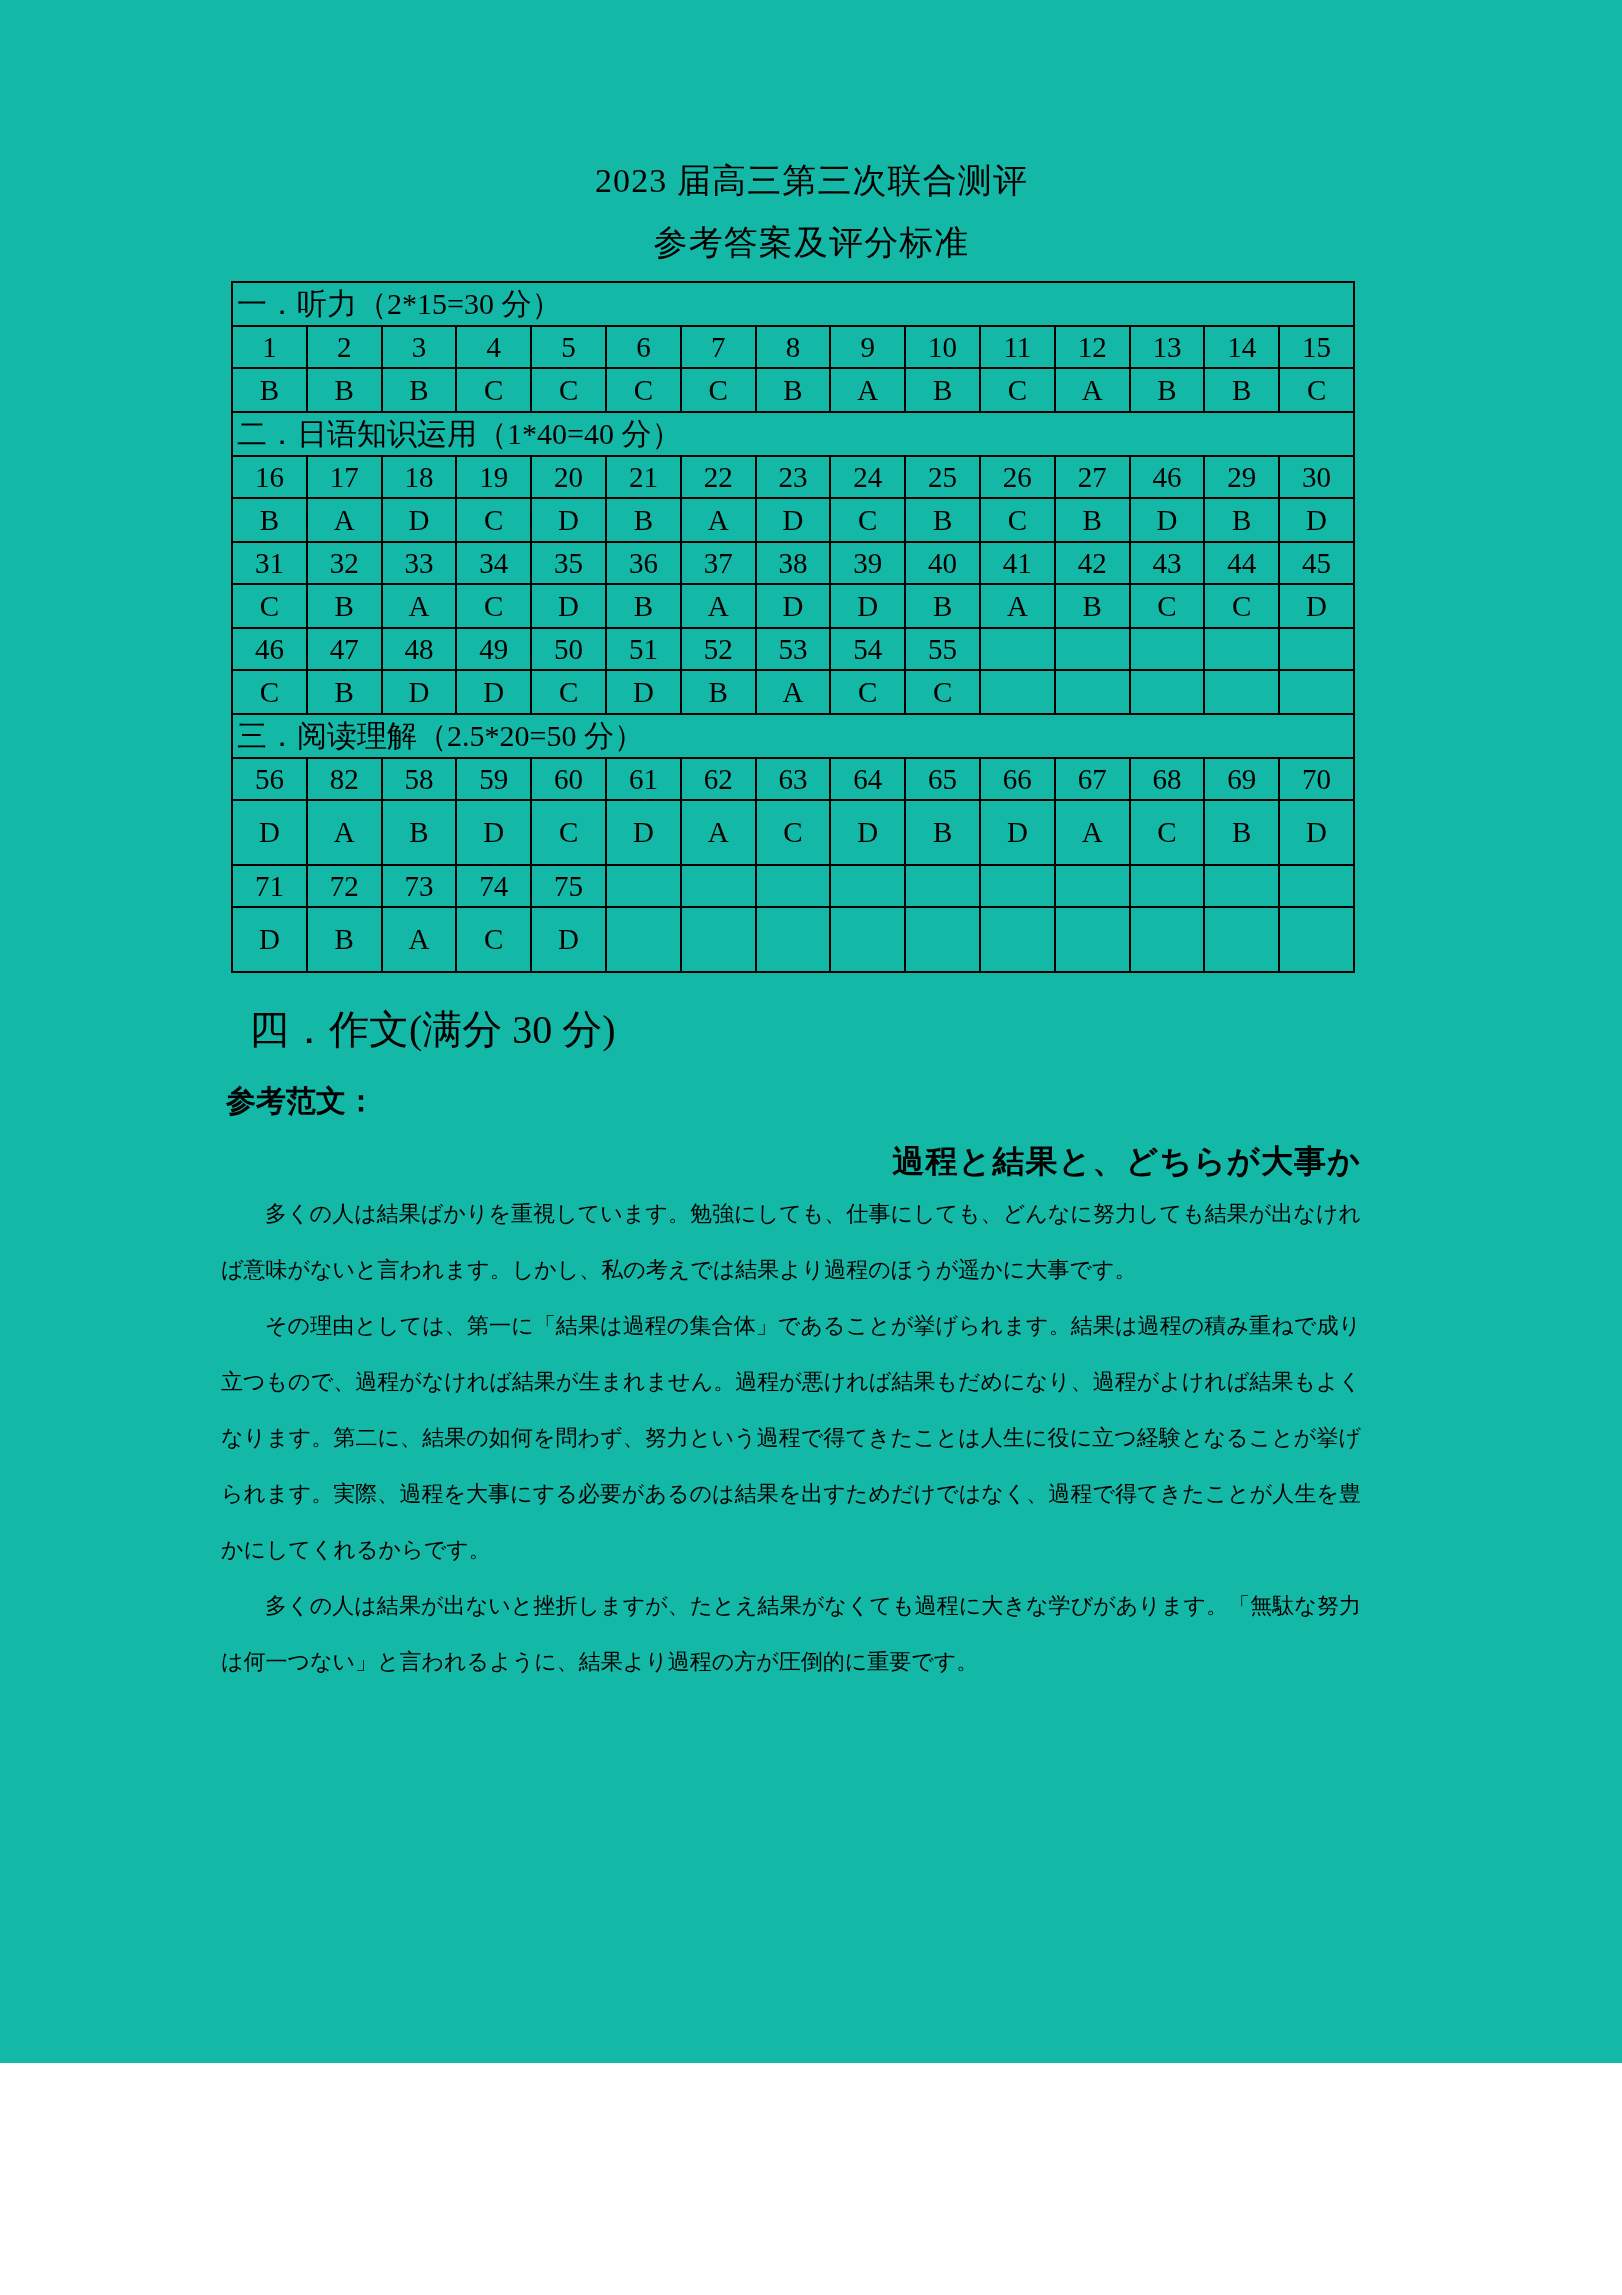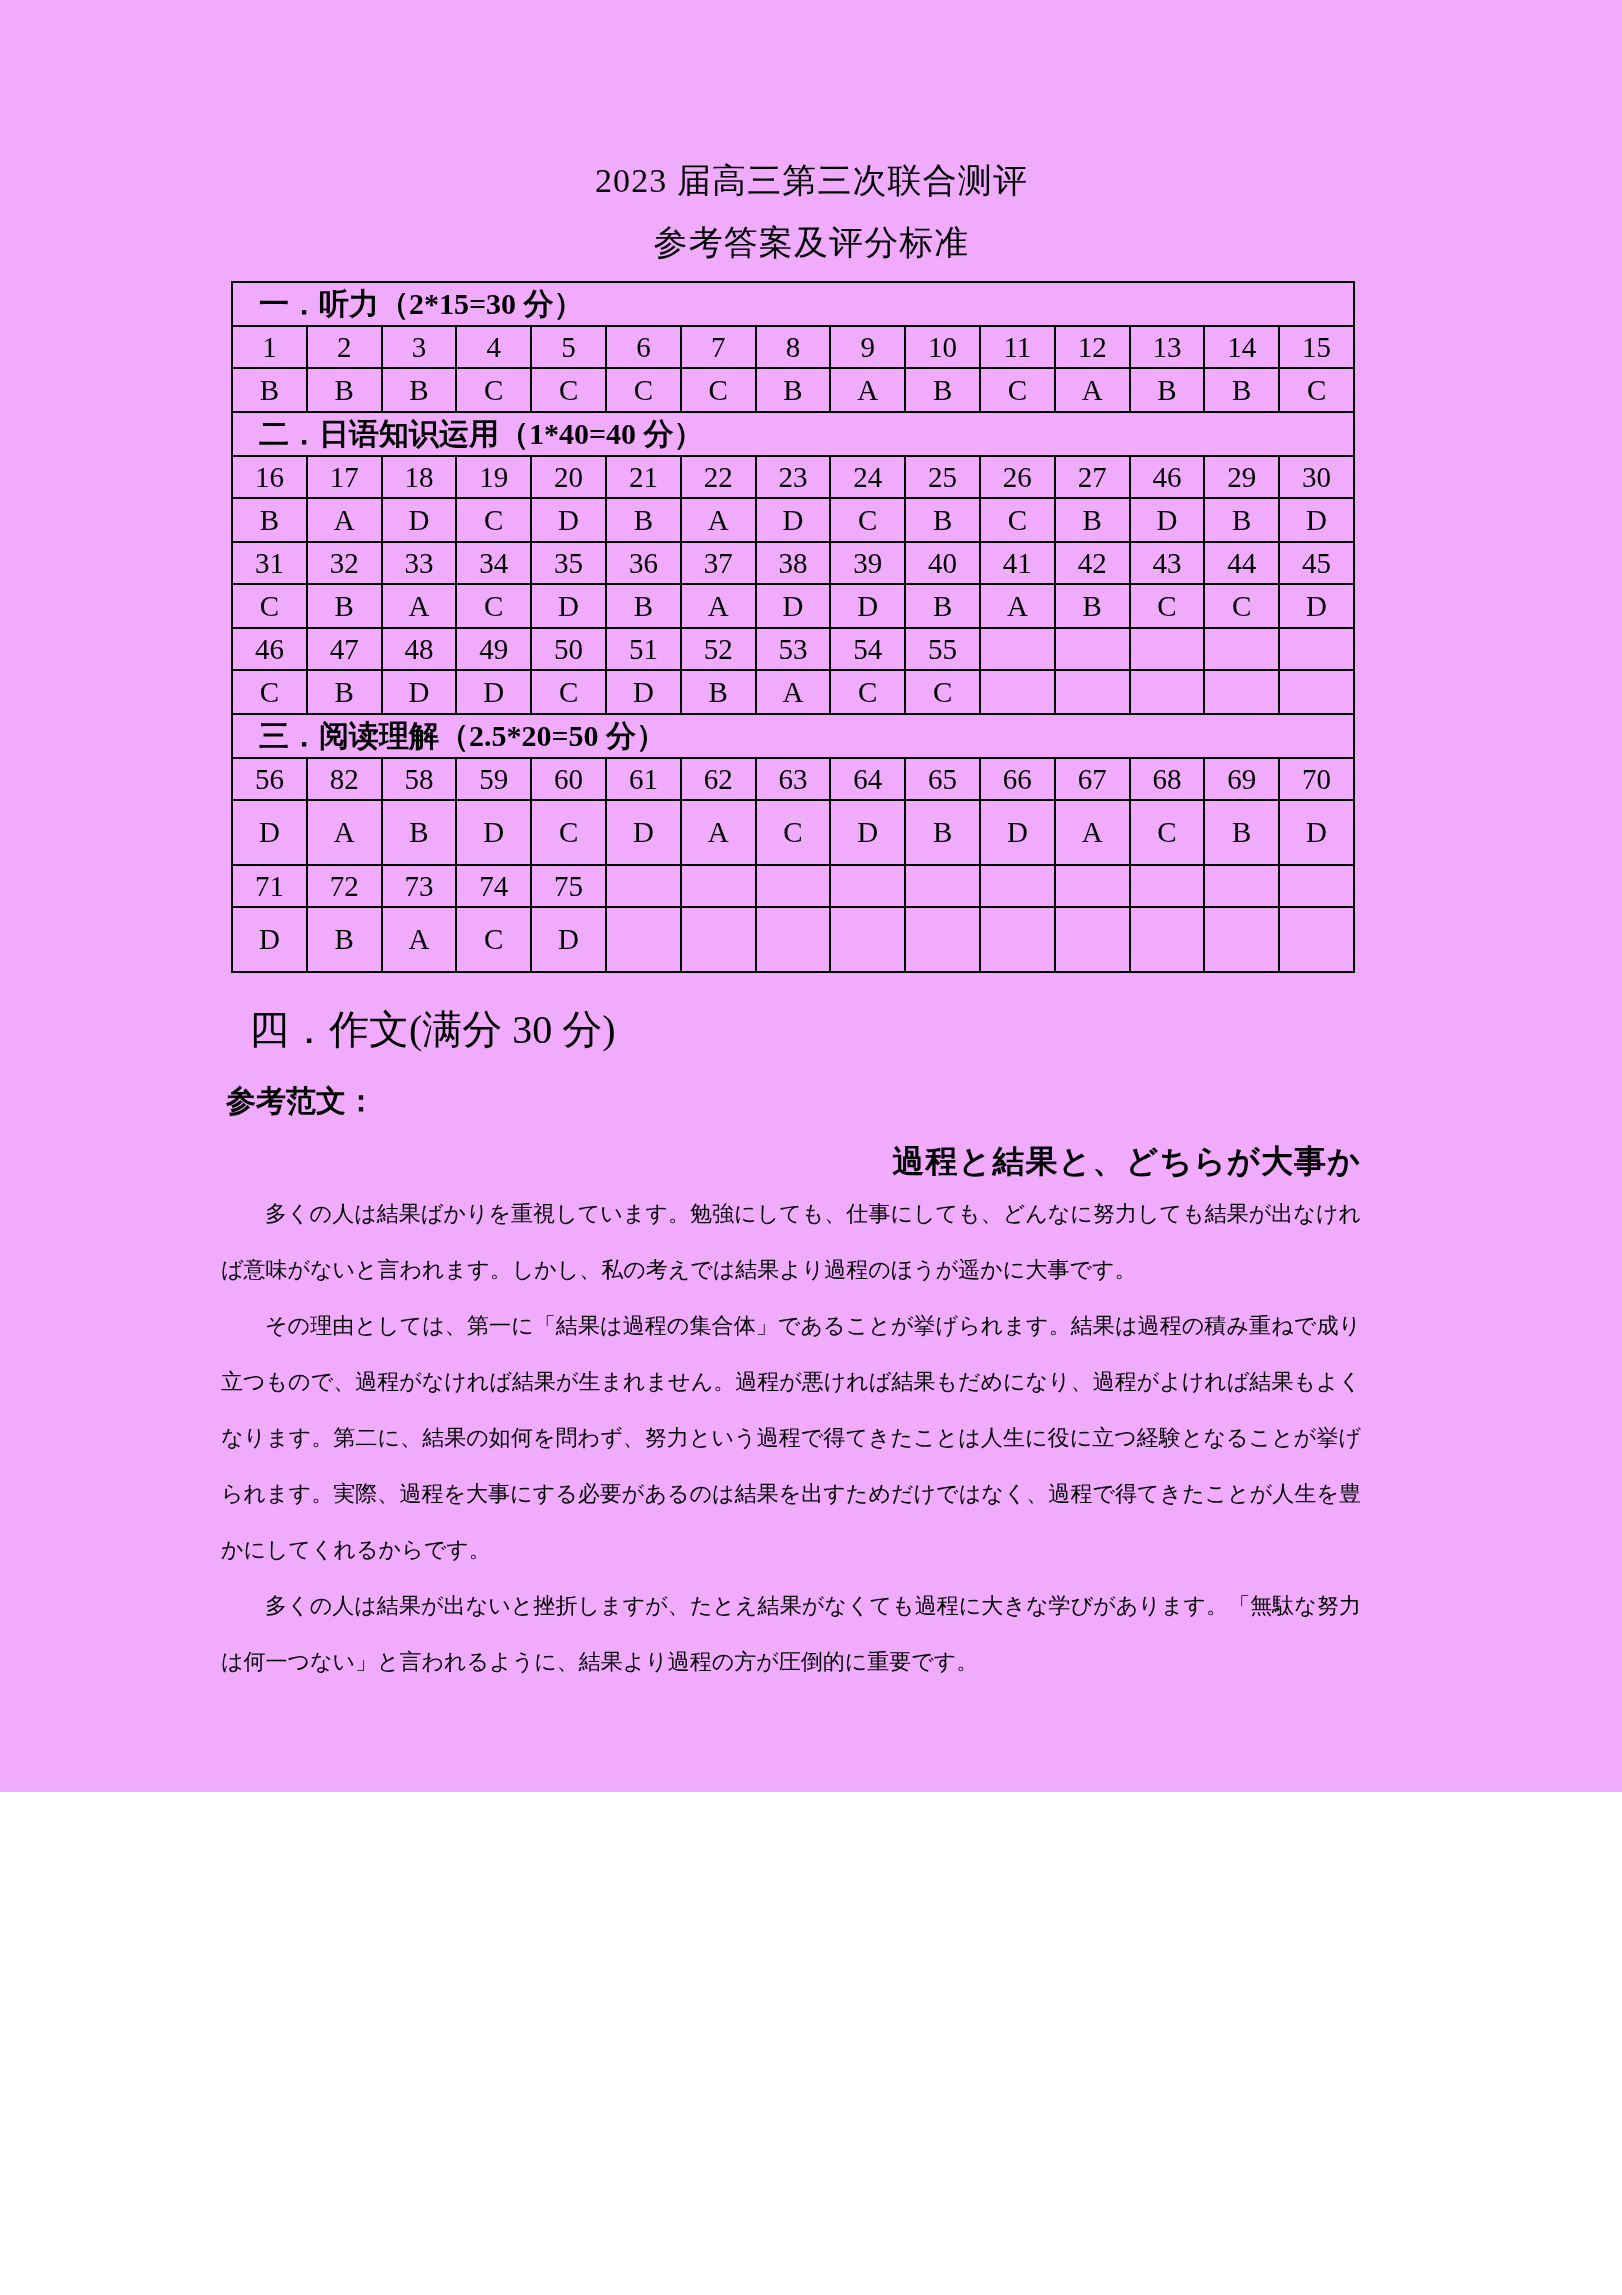--- a/index.html
+++ b/index.html
@@ -3,22 +3,22 @@
 <meta charset="utf-8">
 <style>
   html, body {
     margin: 0;
     padding: 0;
     background: #ffffff;
   }
   .page {
     position: relative;
     width: 1623px;
-    height: 1792px;
-    background: #f0abfc;
+    height: 2063px;
+    background: #14b8a6;
     color: #000000;
     font-family: "Liberation Serif", "DejaVu Serif", serif;
     overflow: hidden;
   }
   .title-block {
     position: absolute;
     top: 150px;
     left: 0;
     width: 100%;
     text-align: center;
@@ -38,24 +38,23 @@
   table.answer-table td {
     border: 2.2px solid #000;
     text-align: center;
     vertical-align: middle;
     padding: 0;
     font-size: 29px;
     overflow: hidden;
   }
   table.answer-table td.section-cell {
     text-align: left;
-    padding-left: 26px;
+    padding-left: 4px;
     height: 42px;
     font-size: 30px;
-    font-weight: bold;
   }
   table.answer-table tr.num-row td { height: 40px; }
   table.answer-table tr.ans-row td { height: 42px; }
   table.answer-table tr.ans-row.tall td { height: 63px; }
   .sec4-line {
     position: absolute;
     left: 249px;
     top: 1002px;
     font-size: 40px;
   }

